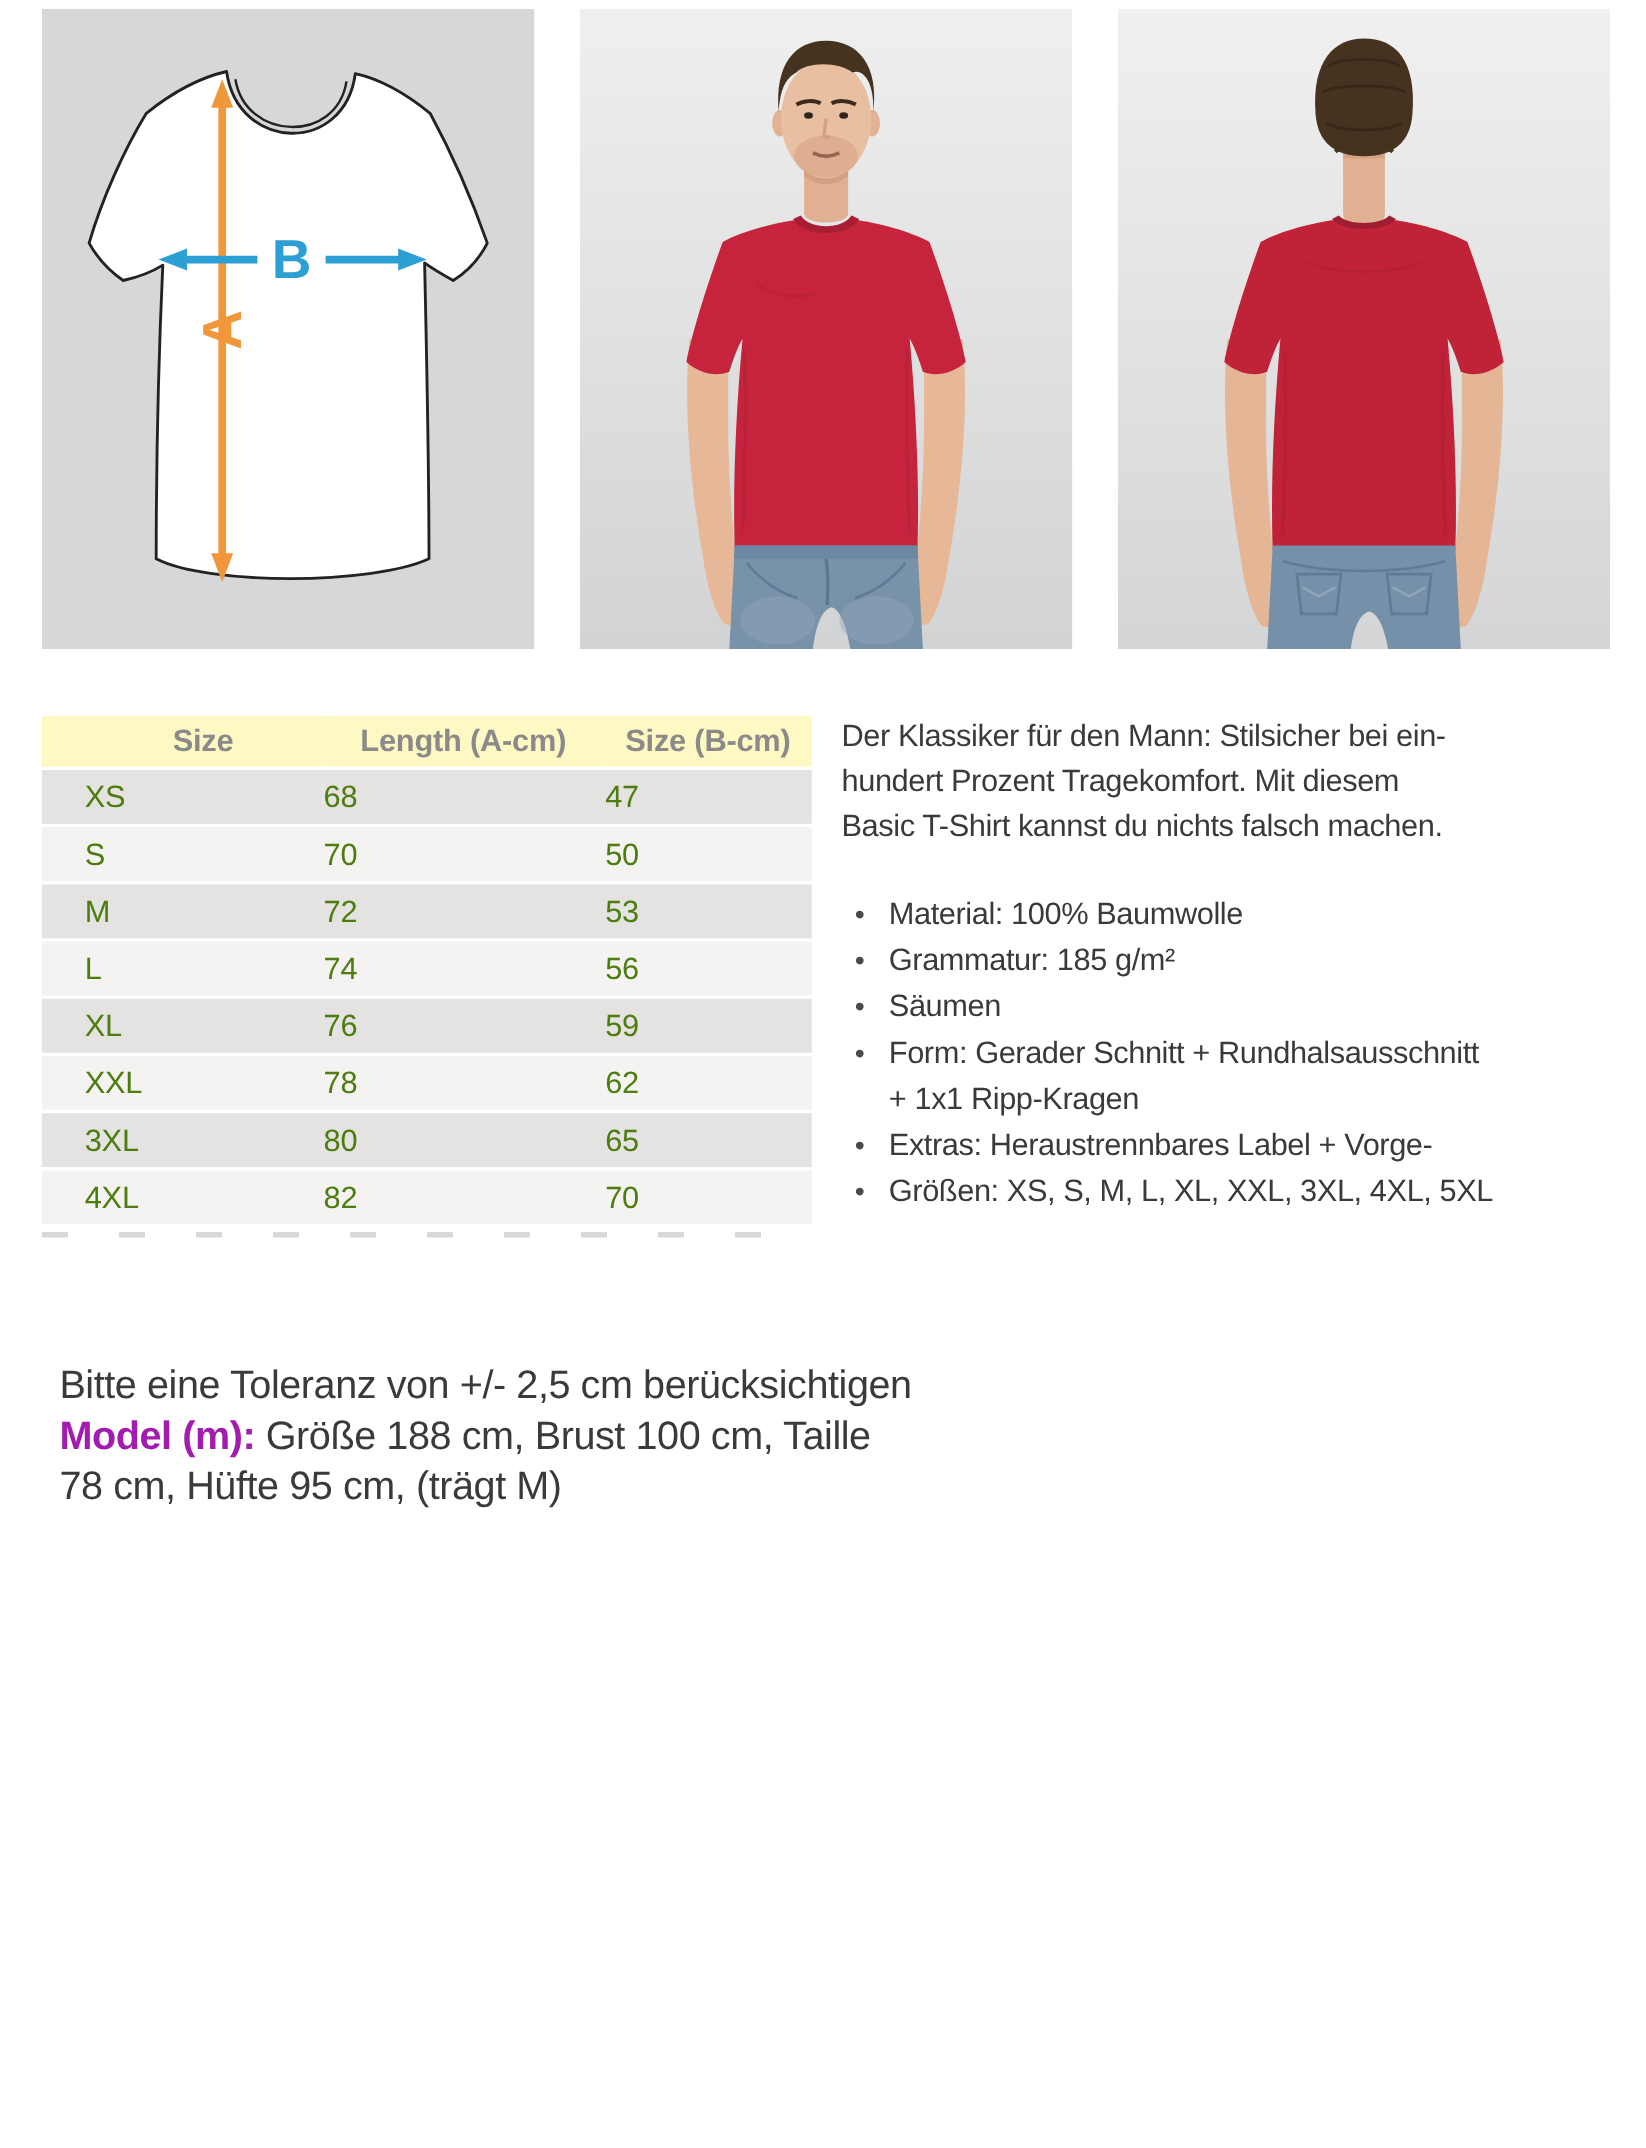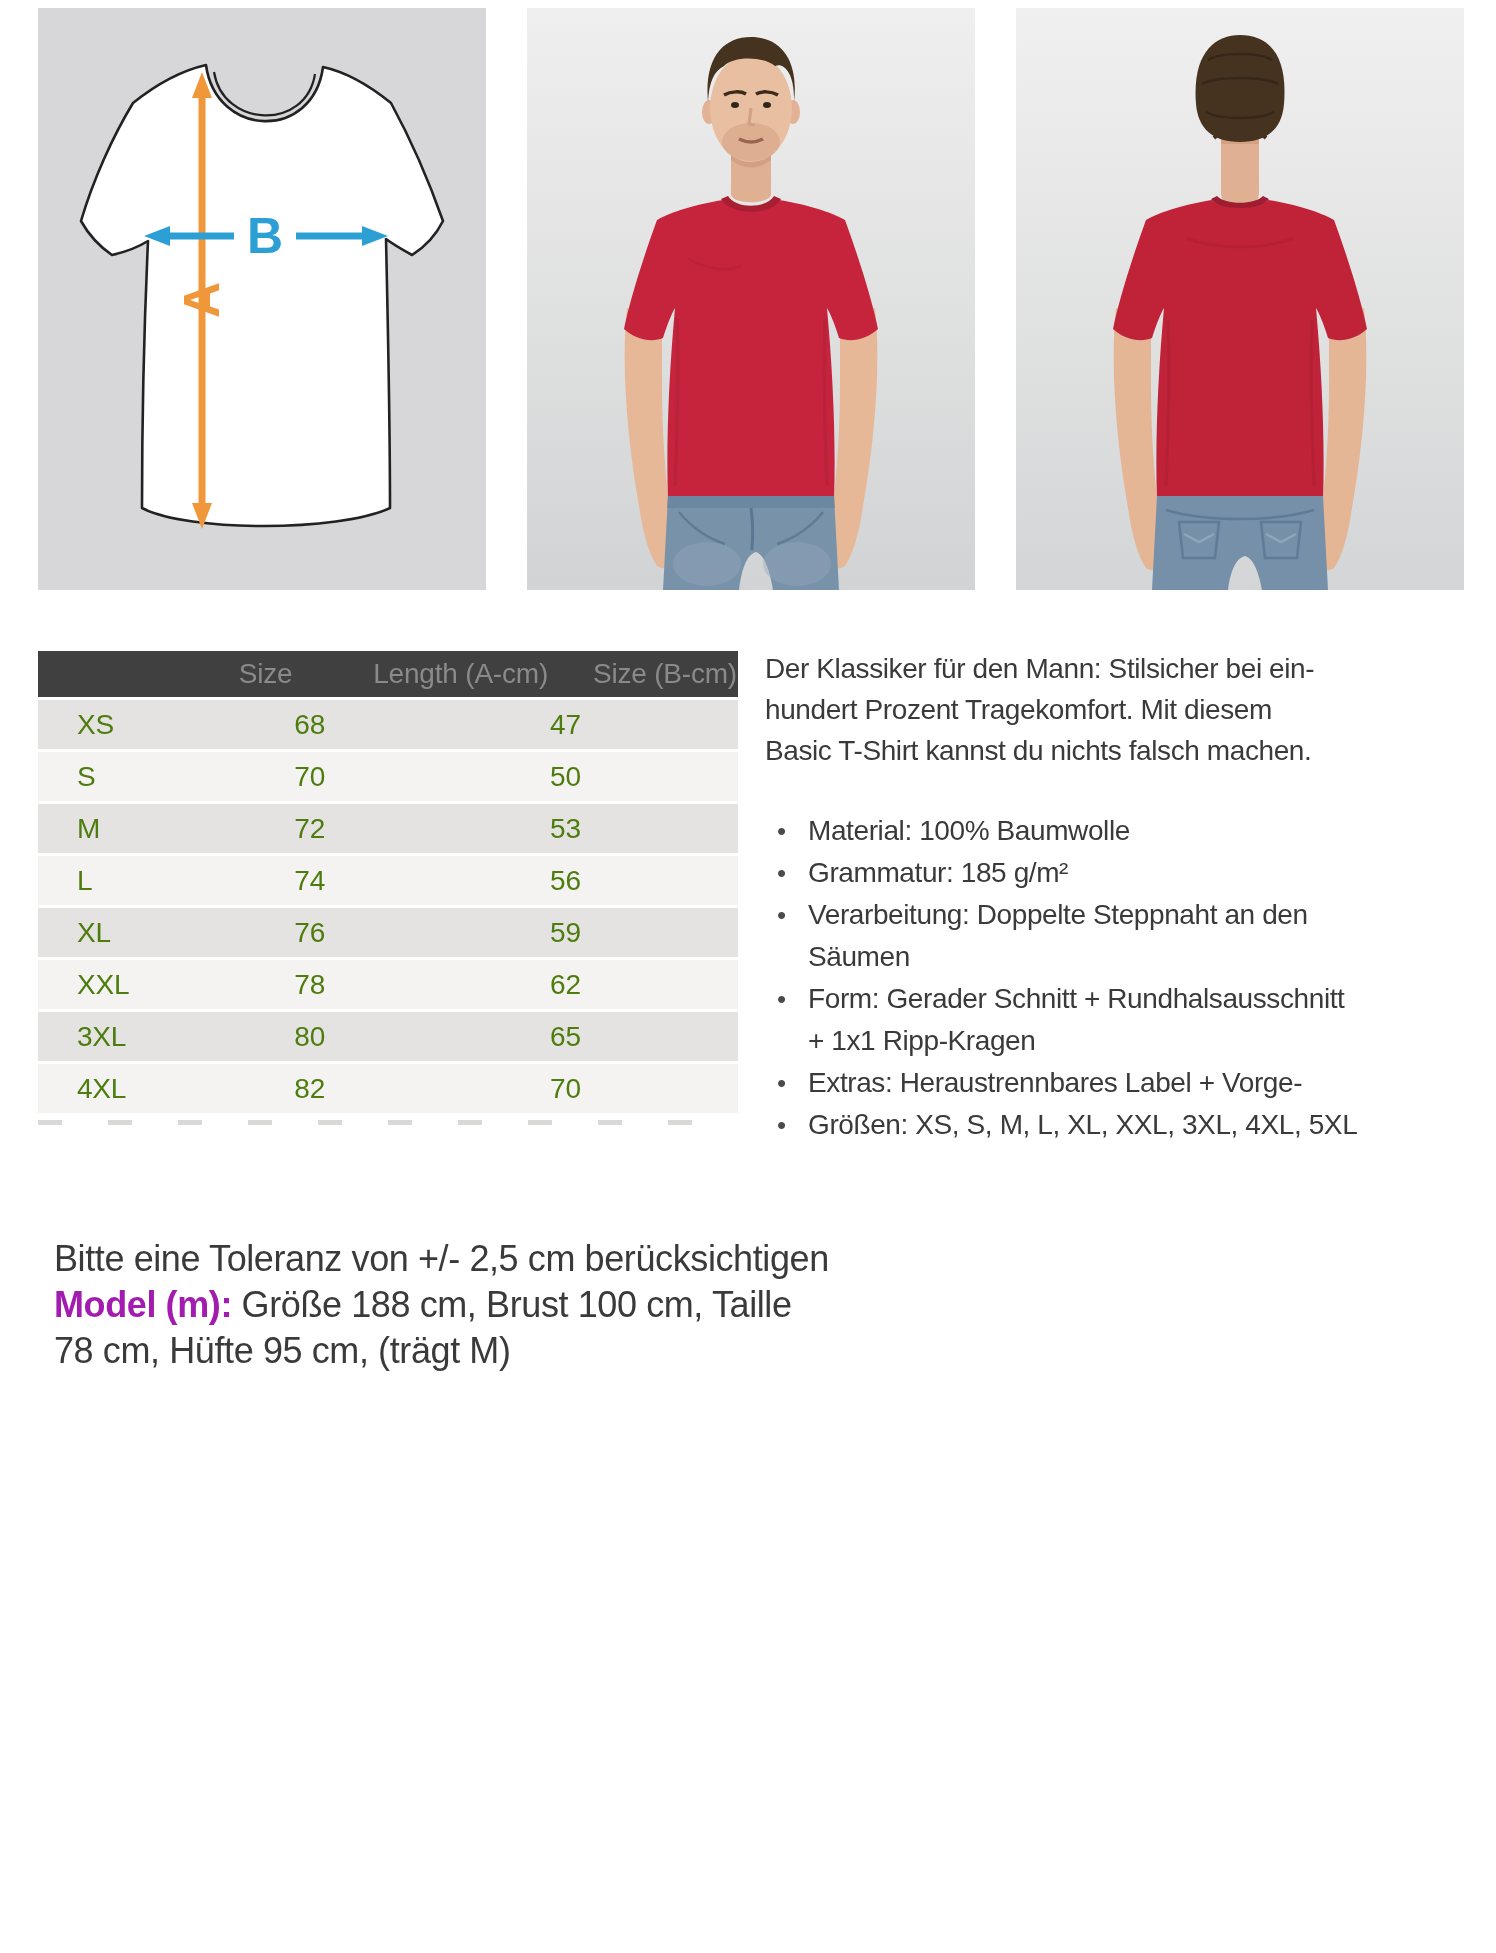--- a/index.html
+++ b/index.html
@@ -9,21 +9,21 @@
   .panel{position:absolute;top:8px;width:448px;height:582px;overflow:hidden;}
   .panel svg{display:block;}
   #panel-diagram{left:38px;}
   #panel-front{left:527px;}
   #panel-back{left:1016px;}
 
   
   .size-table-wrap{position:absolute;left:38px;top:648px;width:700px;}
   table.size-table{width:700px;border-collapse:separate;border-spacing:0 3px;
         font-size:28px;letter-spacing:-0.2px;}
-  table.size-table th{background:#404040;color:#8a8a8a;font-weight:400;text-align:right;
+  table.size-table th{background:#fef9c3;color:#8a8a8a;font-weight:700;text-align:center;
         height:44px;vertical-align:middle;}
   table.size-table td{color:#4d7c0f;height:47px;vertical-align:middle;}
   table.size-table tbody tr:nth-child(odd) td{background:#e4e3e1;}
   table.size-table tbody tr:nth-child(even) td{background:#f4f3f1;}
   .c1{width:230px;padding-left:39px;}
   .c2{width:269px;}
   .c3{width:162px;}
   .cropped-row{width:700px;height:5px;margin-top:4px;
         background:repeating-linear-gradient(90deg,#ccccca 0 24px,transparent 24px 70px);
         opacity:.75;}
@@ -275,21 +275,20 @@
       <li>
         <span class="dot">•</span>
         <div class="fl">Material: 100% Baumwolle</div>
       </li>
       <li>
         <span class="dot">•</span>
         <div class="fl">Grammatur: 185 g/m²</div>
       </li>
       <li>
         <span class="dot">•</span>
-        <div class="fl">Verarbeitung: Doppelte Steppnaht an den</div>
         <div class="fl">Säumen</div>
       </li>
       <li>
         <span class="dot">•</span>
         <div class="fl">Form: Gerader Schnitt + Rundhalsausschnitt</div>
         <div class="fl">+ 1x1 Ripp-Kragen</div>
       </li>
       <li>
         <span class="dot">•</span>
         <div class="fl">Extras: Heraustrennbares Label + Vorge-</div>

